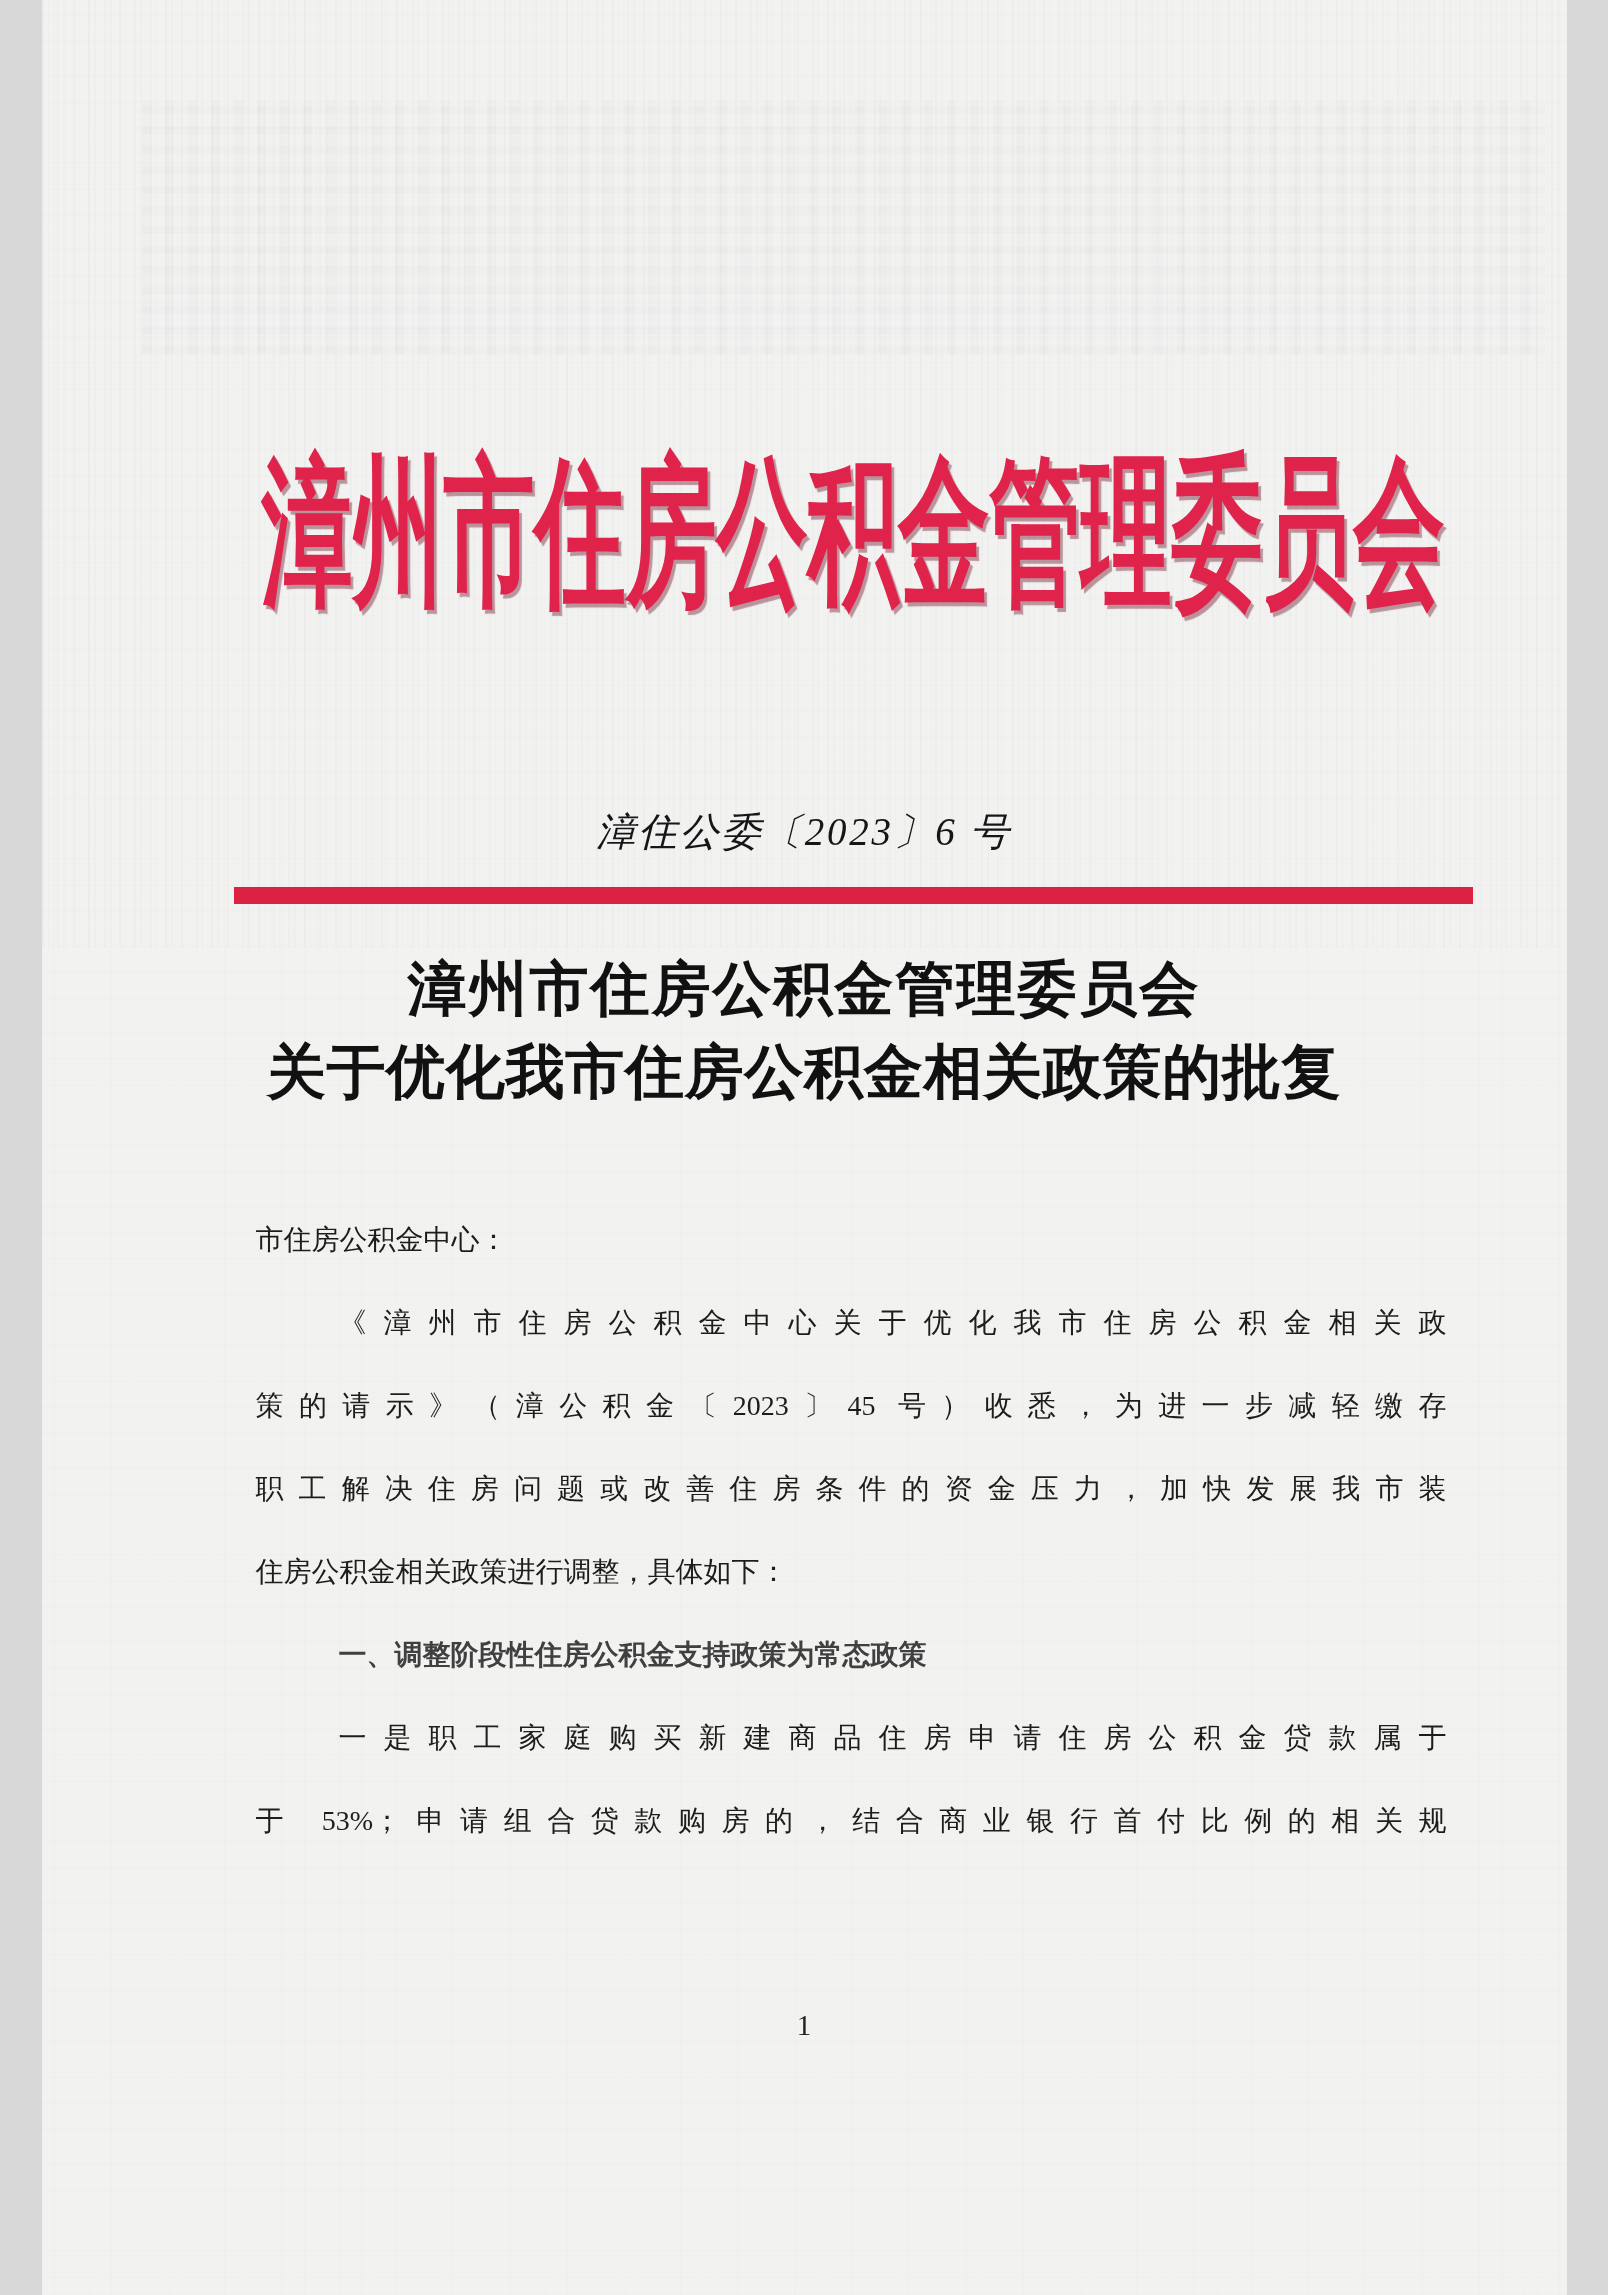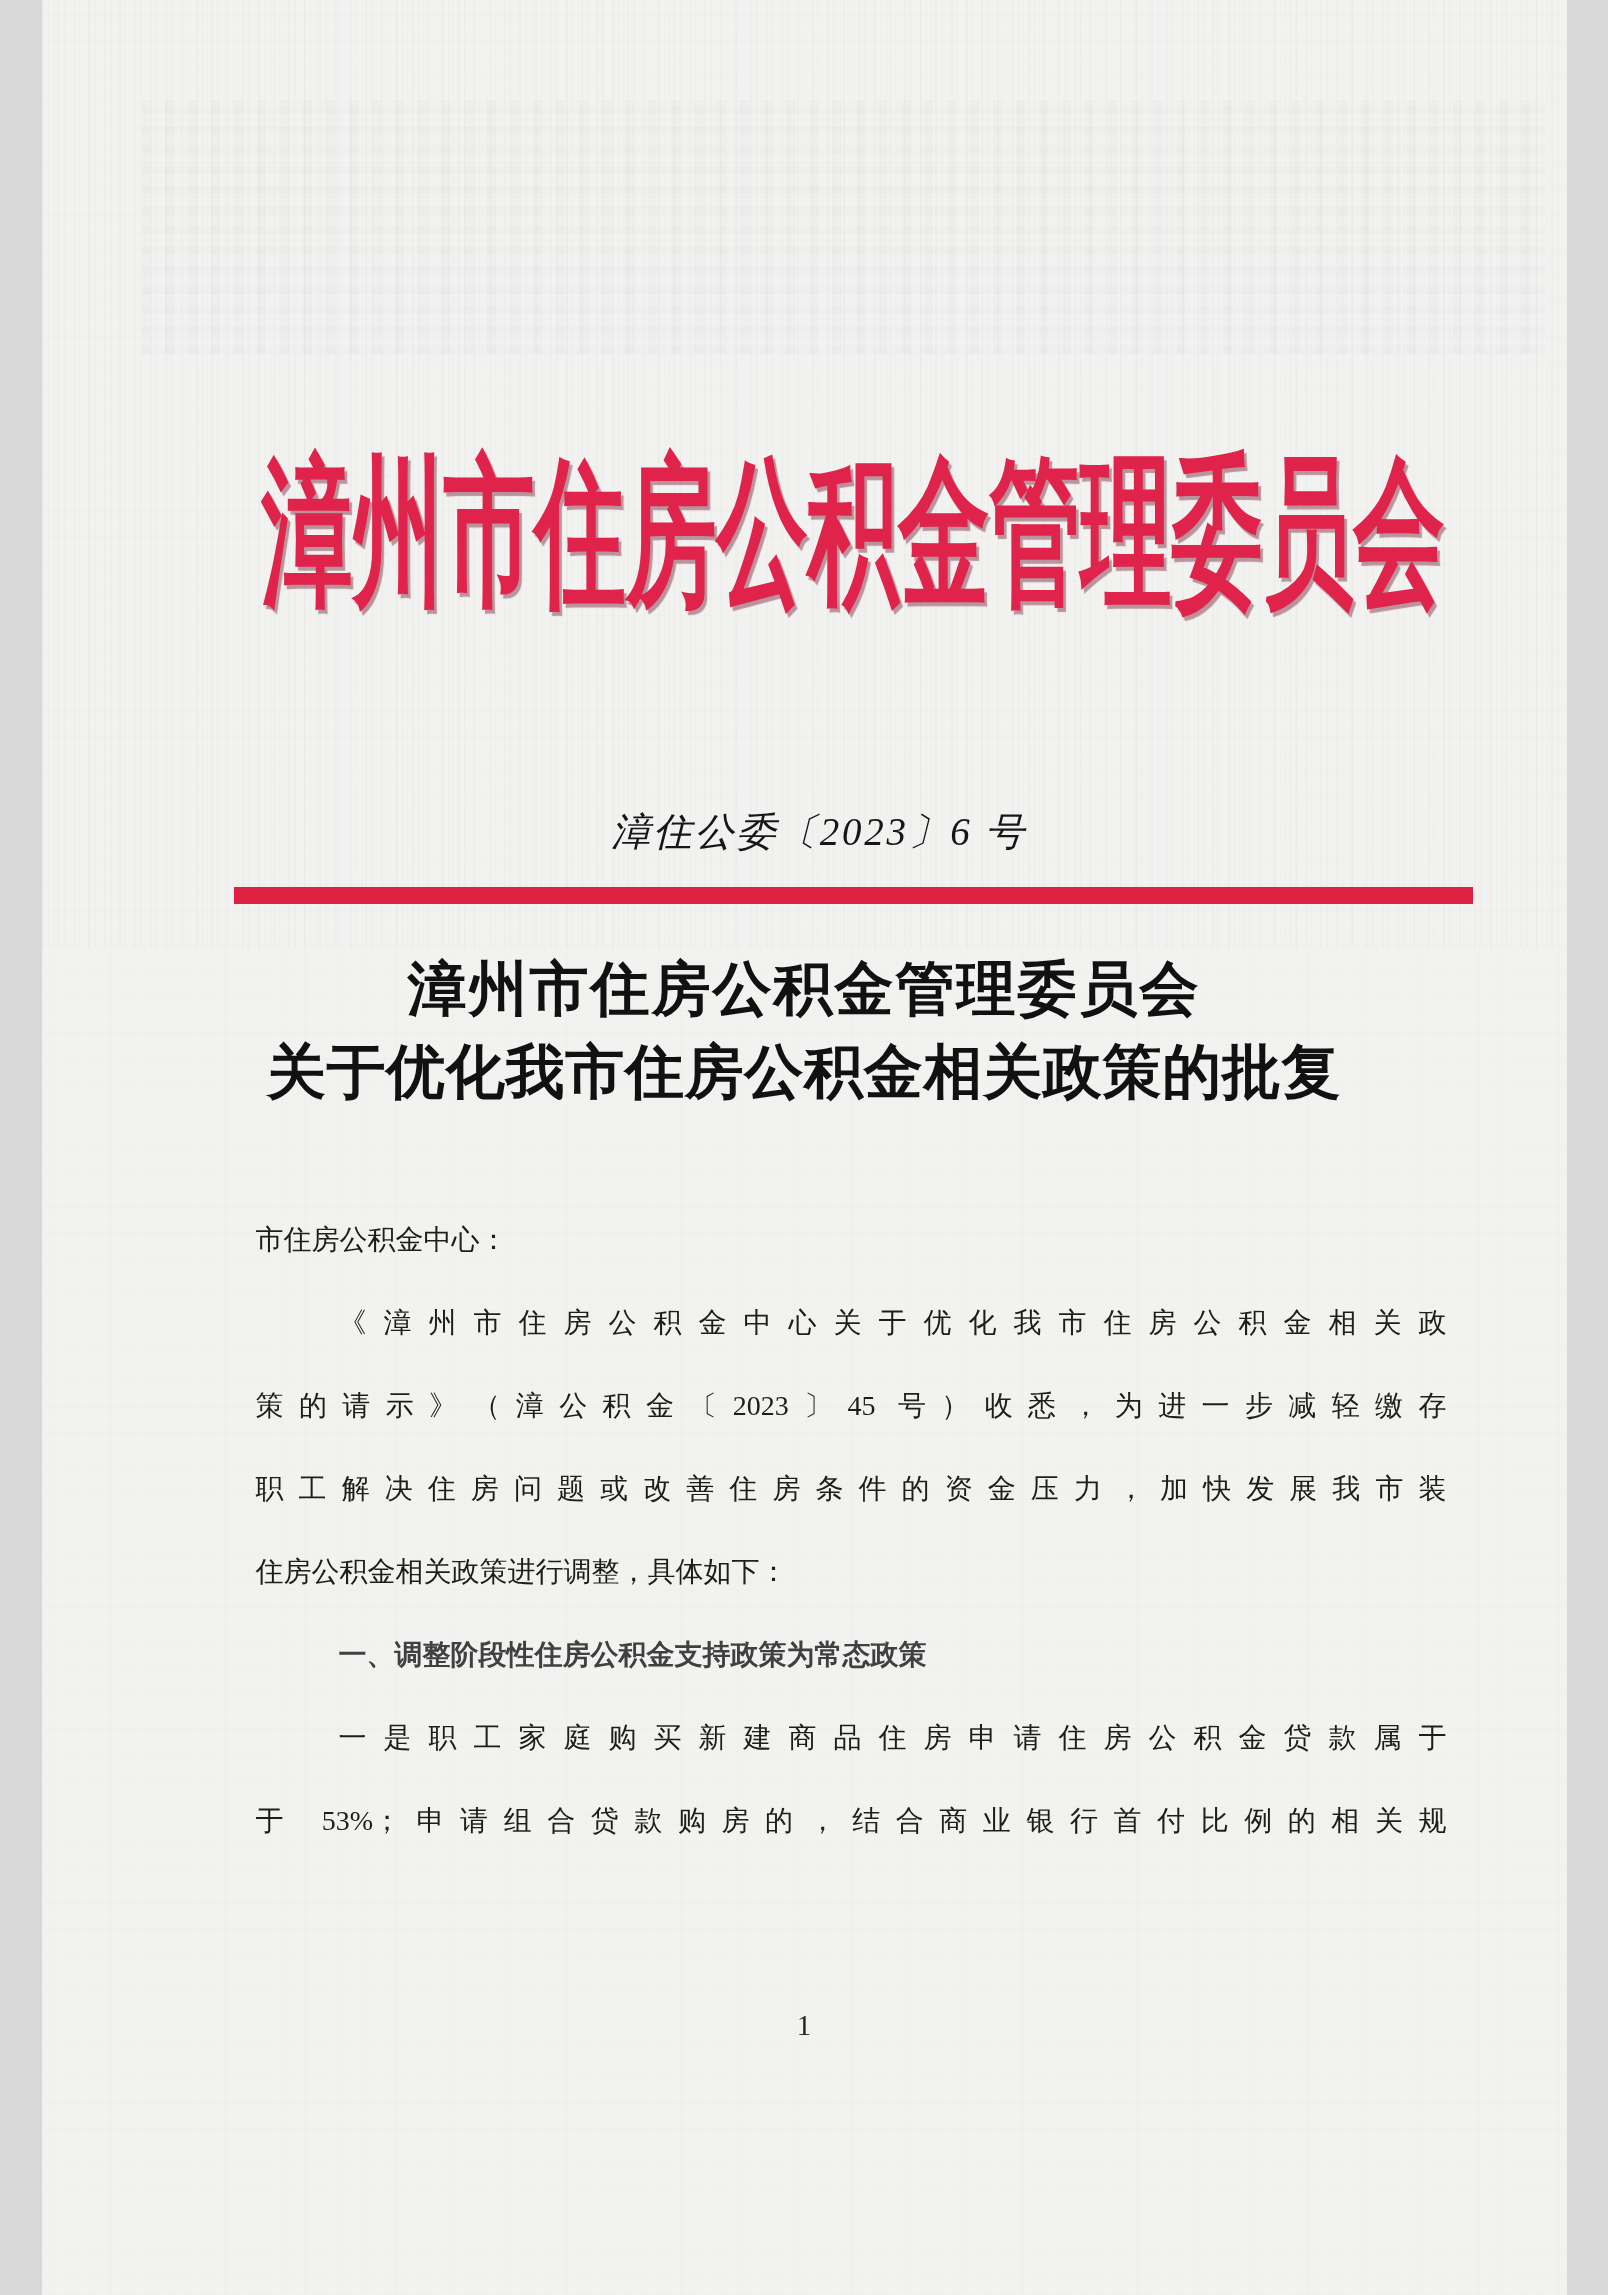--- a/index.html
+++ b/index.html
@@ -46,21 +46,20 @@
     transform:scaleY(1.78);
     transform-origin:left top;
   }
   .doc-number{
     position:absolute;left:0;top:805px;width:100%;
     text-align:center;
     font-size:39px;line-height:53px;
     font-style:italic;
     letter-spacing:2.7px;
     color:#161616;
-    margin-left:15px;
   }
   .red-rule{
     position:absolute;left:192px;top:887px;width:1239px;height:17.4px;
     background:var(--rule-red,#dc2143);
   }
   .subject{
     position:absolute;left:0;top:948px;width:100%;
     text-align:center;
     font-weight:bold;
     font-size:59px;line-height:83px;

